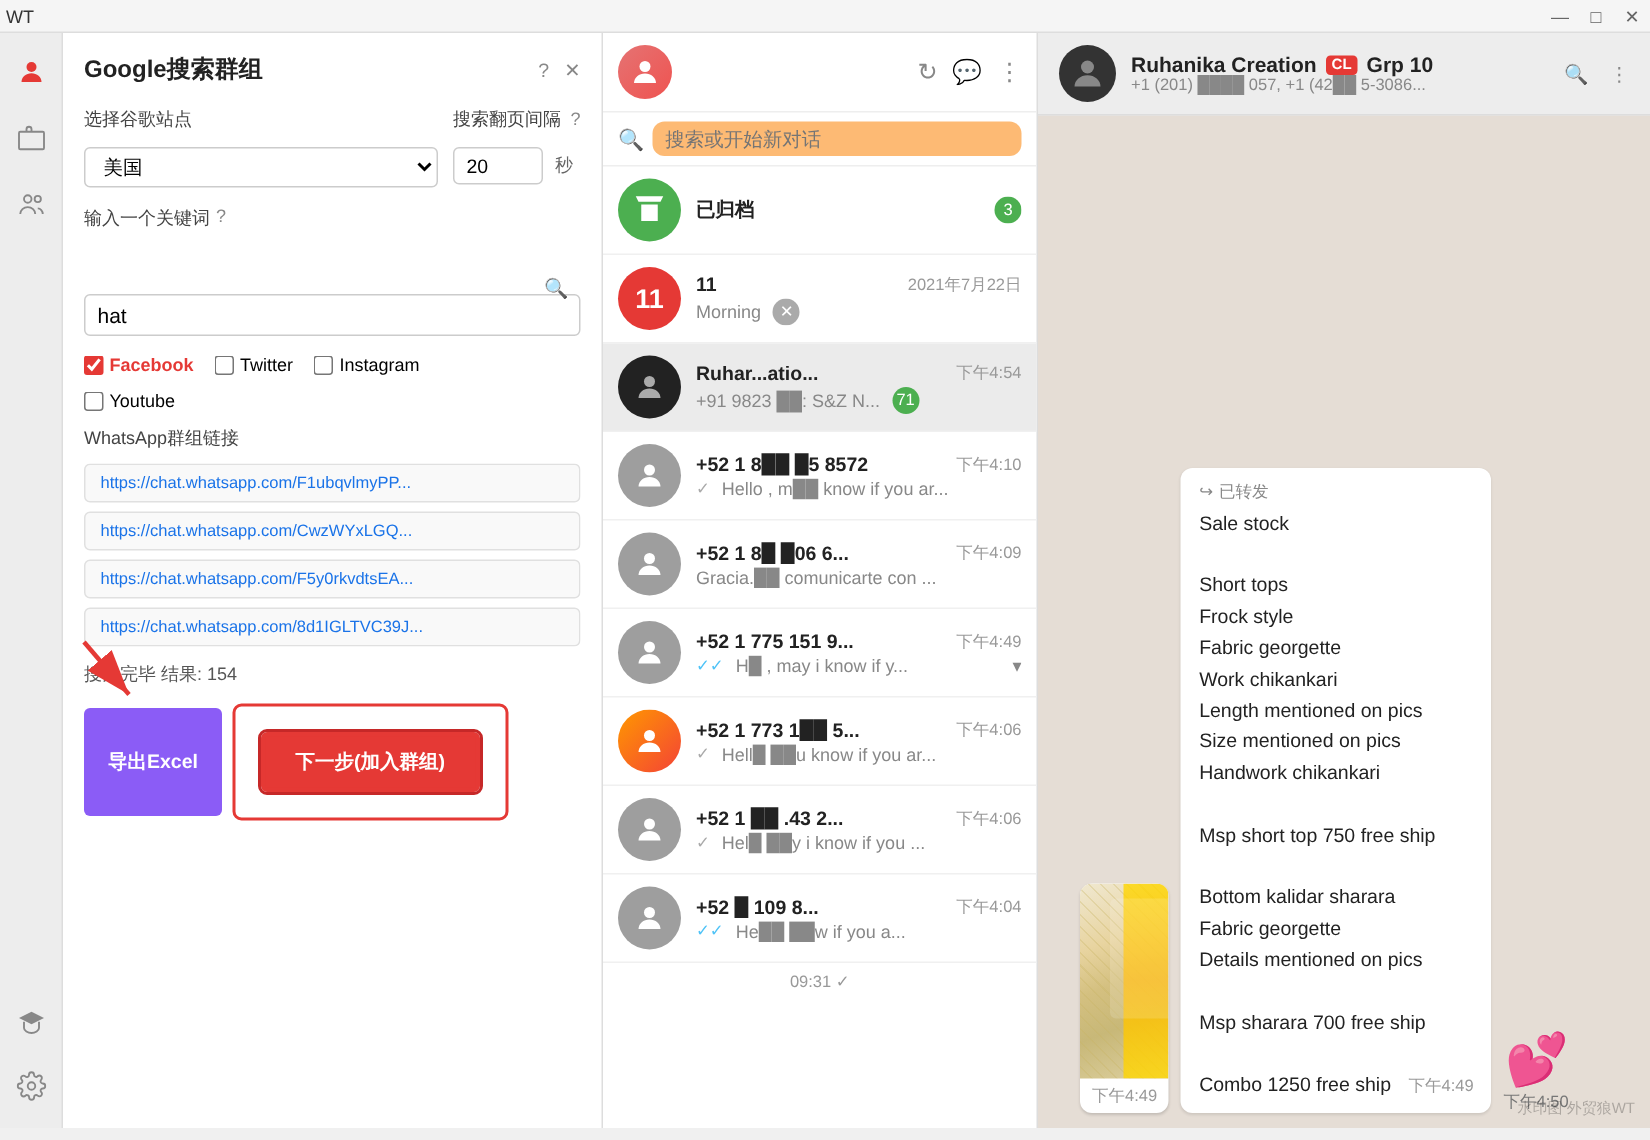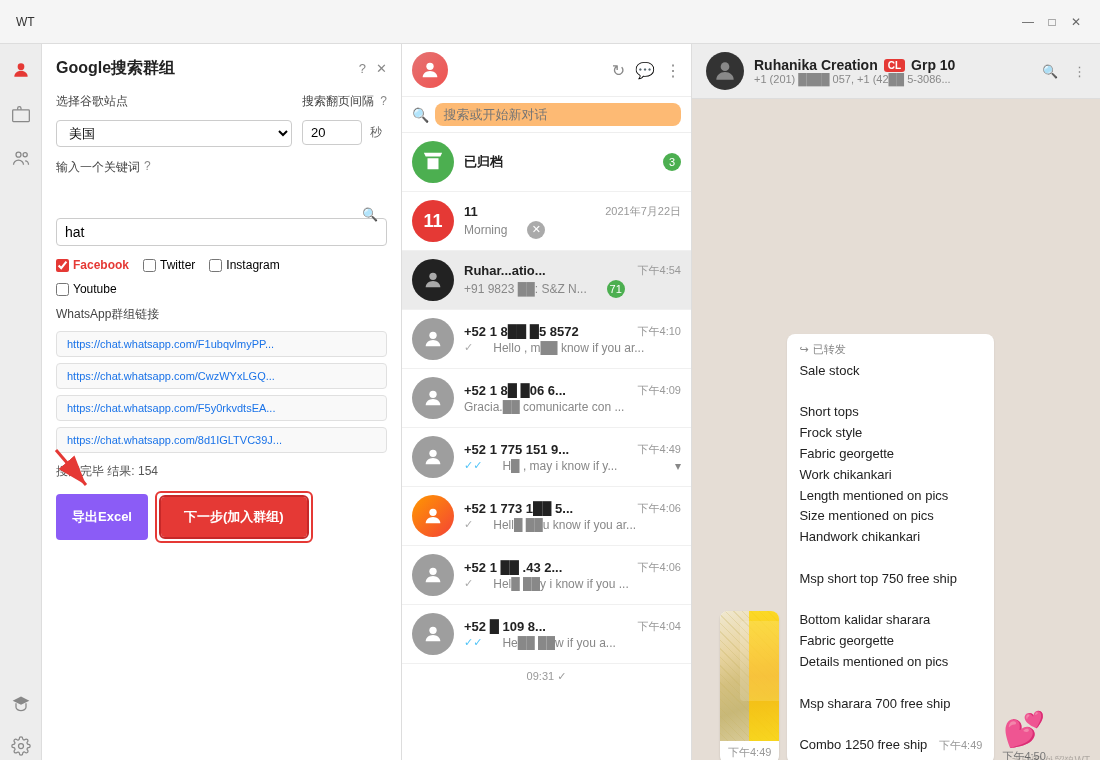--- a/index.html
+++ b/index.html
@@ -1,24 +1,24 @@
 <!DOCTYPE html>
 <html><head>
   <meta charset="utf-8">
   <style>
     * { box-sizing: border-box; margin: 0; padding: 0; }
     body { font-family: 'Microsoft YaHei', Arial, sans-serif; font-size: 13px; background: #f0f0f0; width: 1100px; height: 760px; overflow: hidden; }
     
     
     .titlebar {
       background: #f5f5f5;
-      height: 44px;
-      display: flex;
-      align-items: center;
-      padding: 0 16px;
+      height: 22px;
+      display: flex;
+      align-items: center;
+      padding: 0 4px;
       border-bottom: 1px solid #ddd;
       justify-content: space-between;
     }
     .titlebar-title { font-size: 12px; color: #333; }
     .titlebar-controls { display: flex; gap: 8px; }
     .titlebar-btn { width: 16px; height: 16px; display: flex; align-items: center; justify-content: center; cursor: pointer; font-size: 12px; color: #666; }
 
     
     .app-container {
       display: flex;
@@ -232,21 +232,21 @@
       overflow: hidden;
     }
     .chat-avatar.archived-icon {
       background: #4caf50;
       font-size: 16px;
     }
     .chat-info { flex: 1; overflow: hidden; }
     .chat-info-top { display: flex; justify-content: space-between; align-items: center; }
     .chat-name { font-size: 13px; font-weight: bold; color: #222; overflow: hidden; text-overflow: ellipsis; white-space: nowrap; }
     .chat-time { font-size: 11px; color: #999; flex-shrink: 0; }
-    .chat-preview { font-size: 12px; color: #888; overflow: hidden; text-overflow: ellipsis; white-space: nowrap; margin-top: 2px; display: flex; align-items: center; gap: 20px; }
+    .chat-preview { font-size: 12px; color: #888; overflow: hidden; text-overflow: ellipsis; white-space: nowrap; margin-top: 2px; display: flex; align-items: center; gap: 8px; }
     .chat-badge {
       background: #4caf50;
       color: #fff;
       border-radius: 50%;
       width: 18px;
       height: 18px;
       display: flex;
       align-items: center;
       justify-content: center;
       font-size: 11px;
@@ -493,21 +493,21 @@
           <defs>
             <marker id="arrowhead" markerWidth="10" markerHeight="7" refX="10" refY="3.5" orient="auto">
               <polygon points="0 0, 10 3.5, 0 7" fill="#e53935"></polygon>
             </marker>
           </defs>
           <line x1="10" y1="10" x2="40" y2="45" stroke="#e53935" stroke-width="3" marker-end="url(#arrowhead)"></line>
         </svg>
       </div>
       <div class="action-buttons">
         <button class="btn-export">导出Excel</button>
-        <div style="position:relative;padding:3px;">
+        <div style="position:relative;padding:16px;">
           <div style="position:absolute;inset:-3px;border:2px solid #e53935;border-radius:6px;pointer-events:none;"></div>
           <button class="btn-next">下一步(加入群组)</button>
         </div>
       </div>
     </div>
   </div>
 
   <div class="chat-list-panel">
     <div class="chat-list-header">
       <div class="chat-header-avatar" style="background:linear-gradient(135deg,#e57373,#ef5350);">

